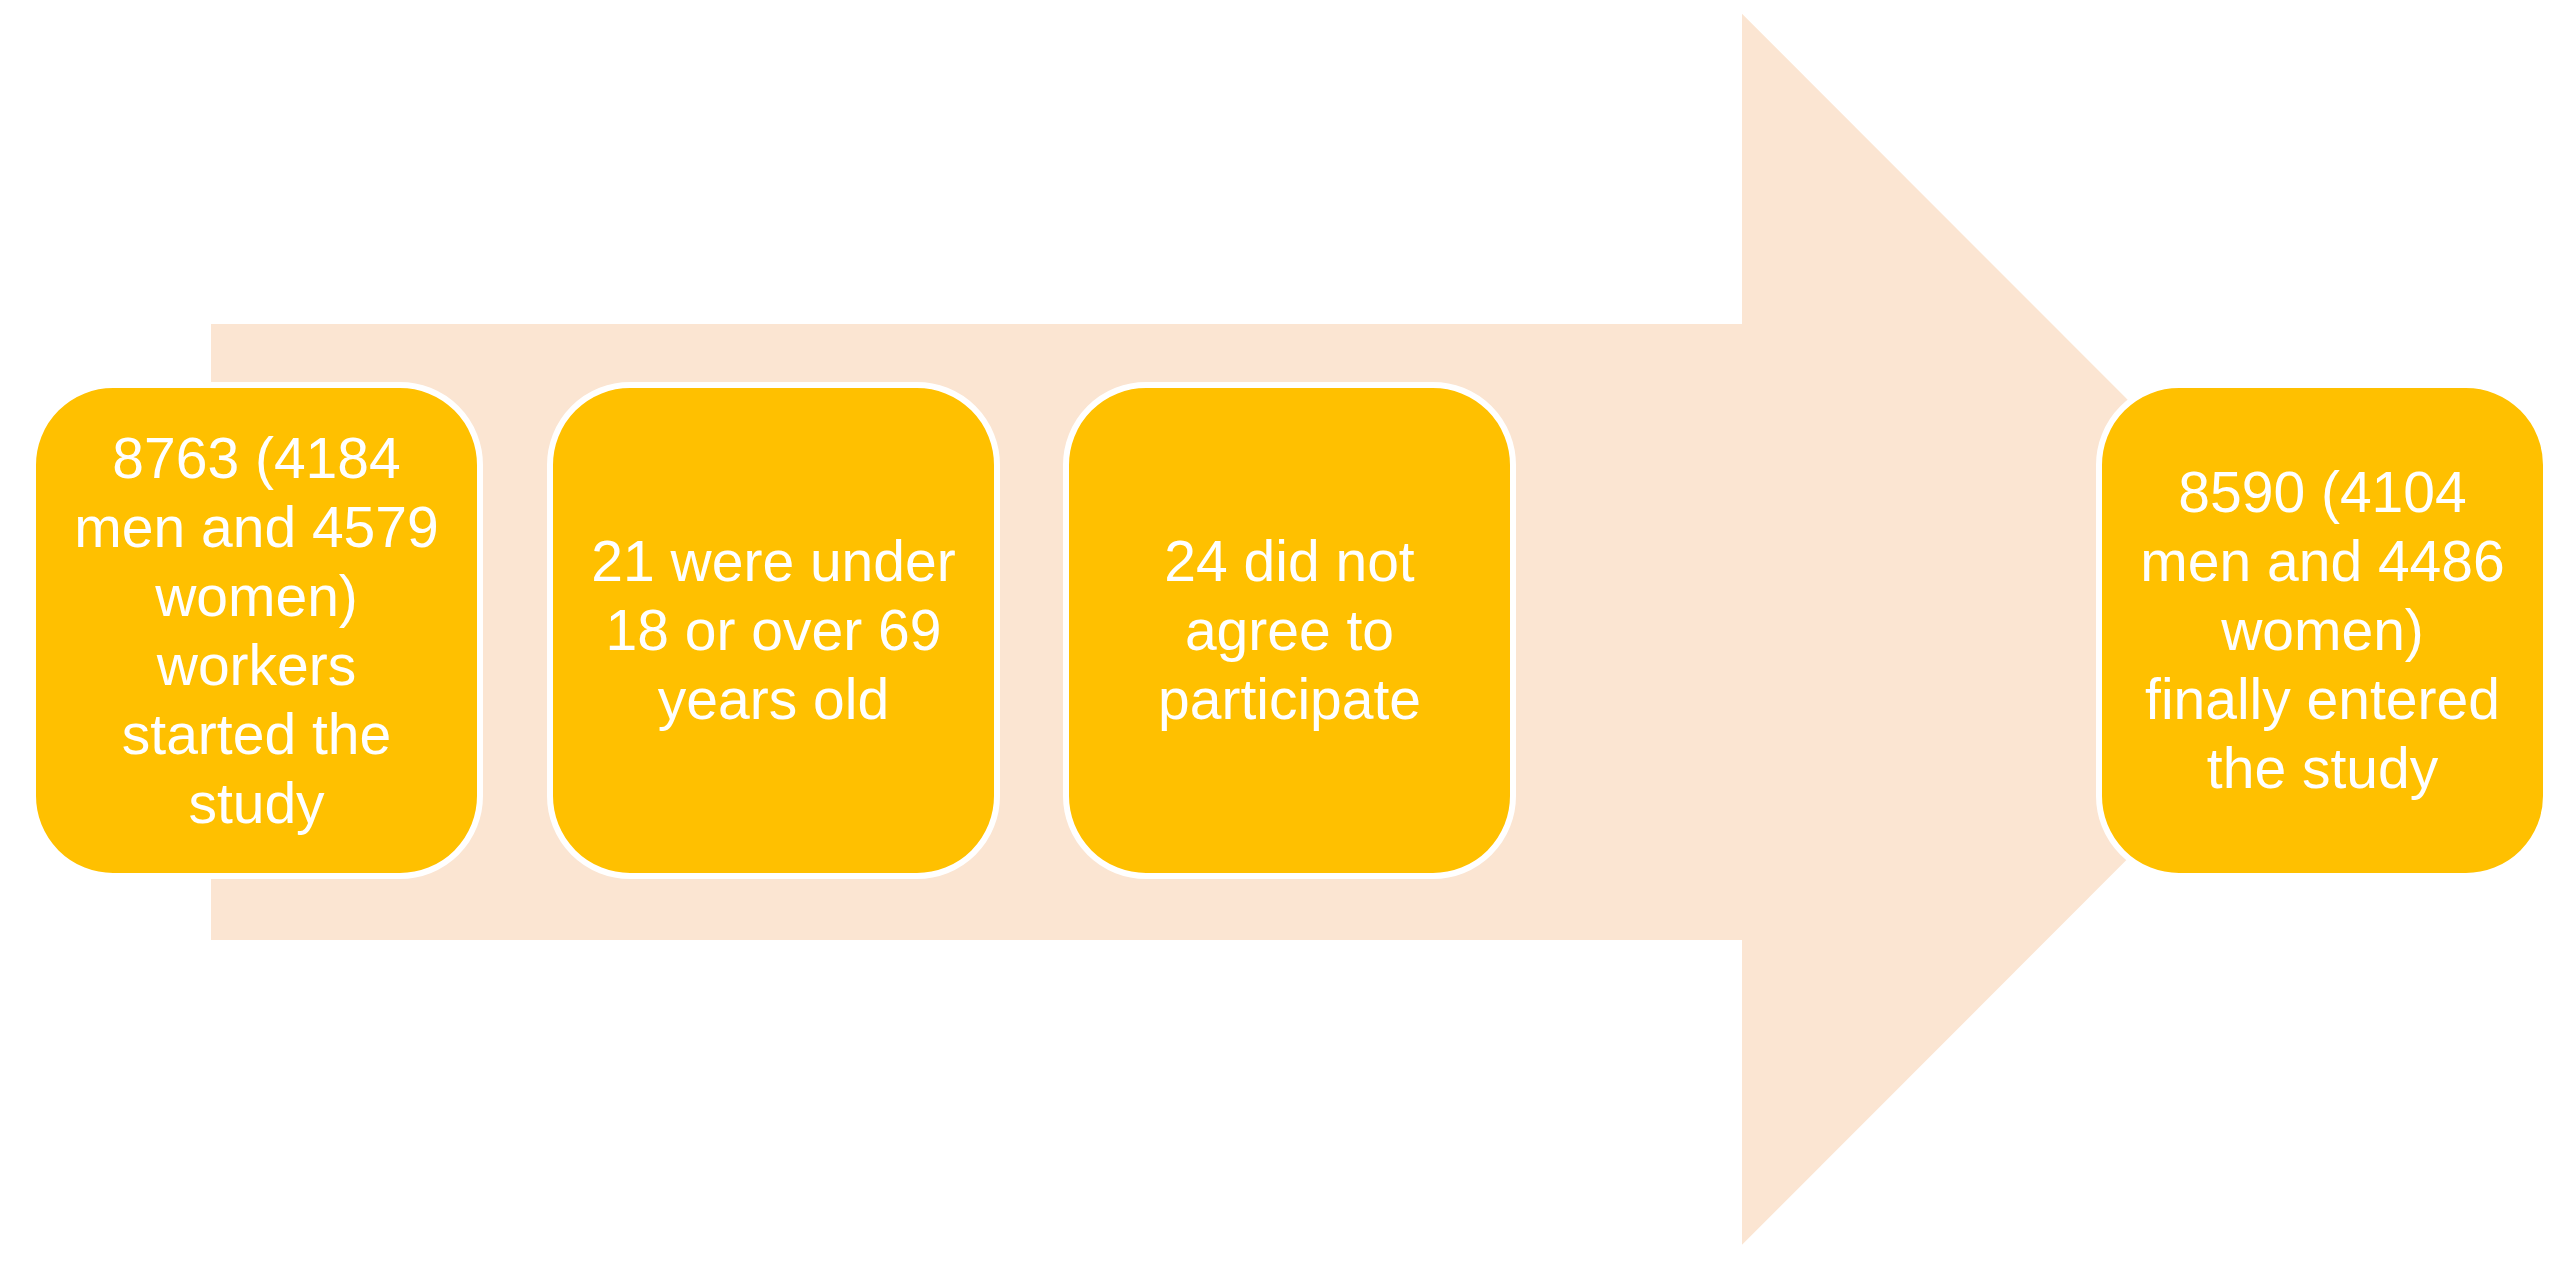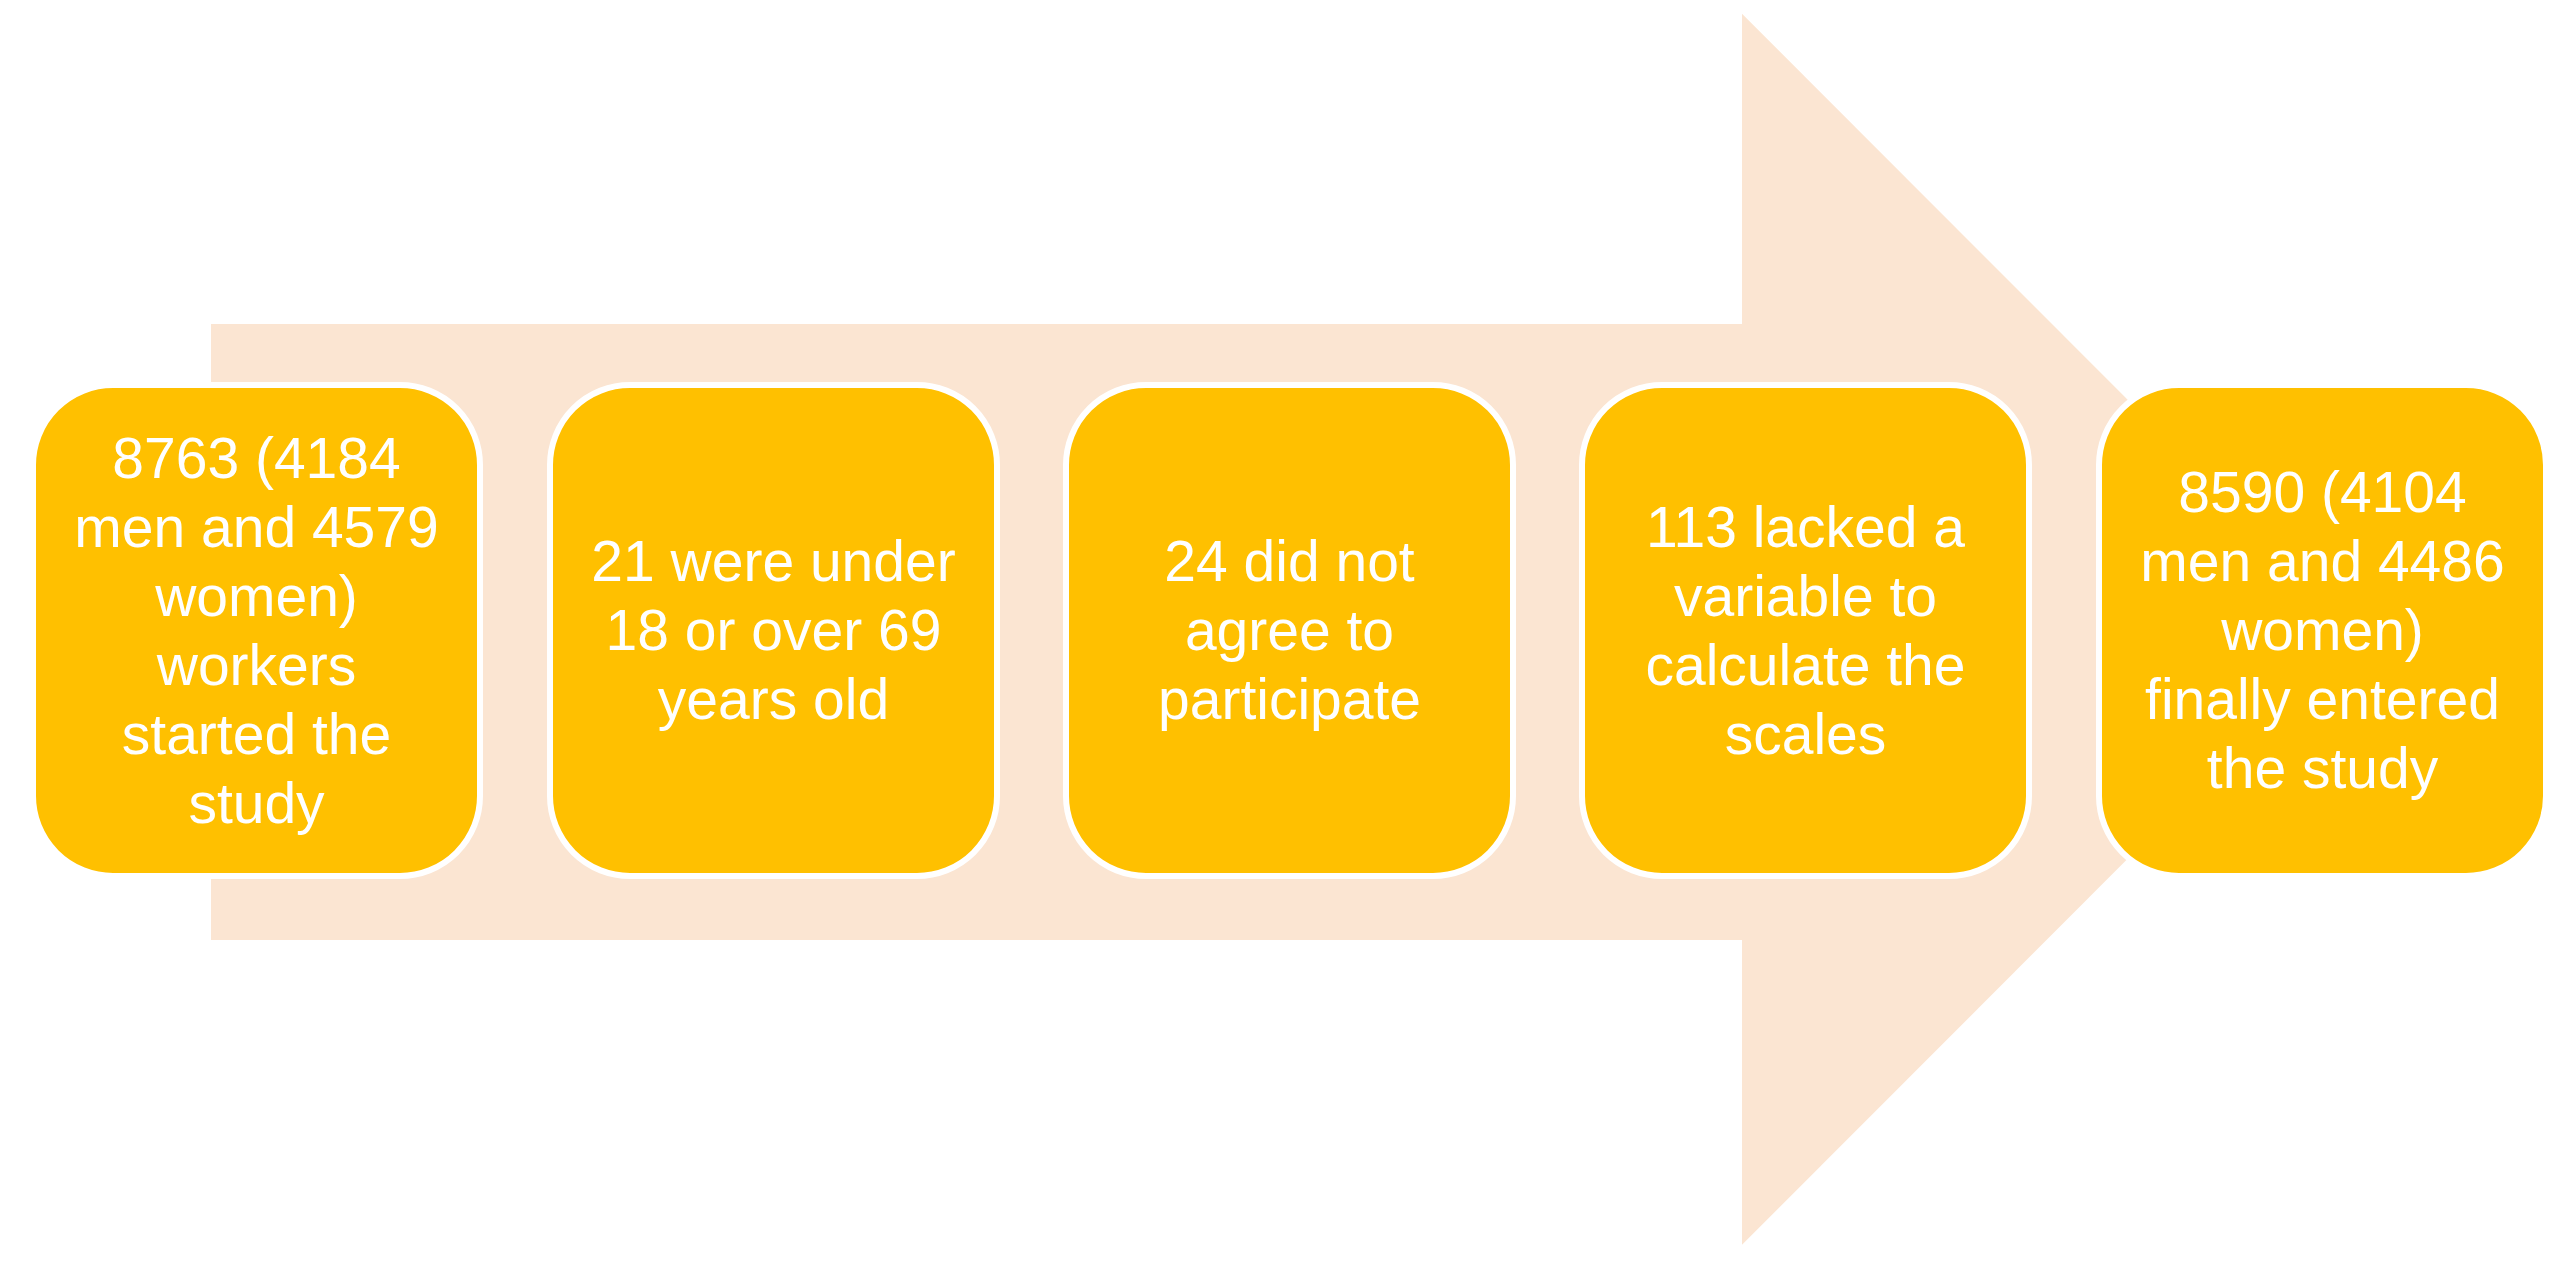--- a/index.html
+++ b/index.html
@@ -84,26 +84,20 @@
 18 or over 69
 years old</div>
   </div>
 
   <div class="step-box step-3">
     <div class="step-text">24 did not
 agree to
 participate</div>
   </div>
 
-  <div class="step-box step-4">
-    <div class="step-text">113 lacked a
-variable to
-calculate the
-scales</div>
-  </div>
 
   <div class="step-box step-5">
     <div class="step-text">8590 (4104
 men and 4486
 women)
 finally entered
 the study</div>
   </div>
 
 </div>

